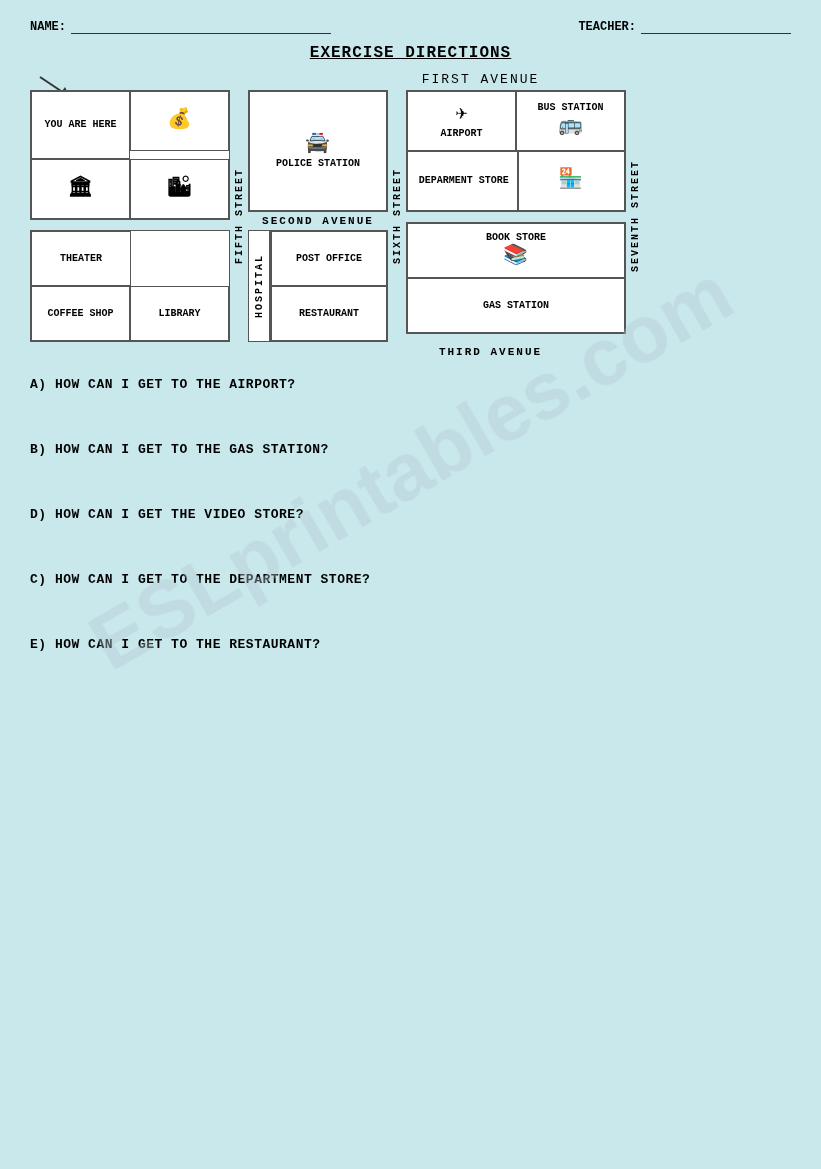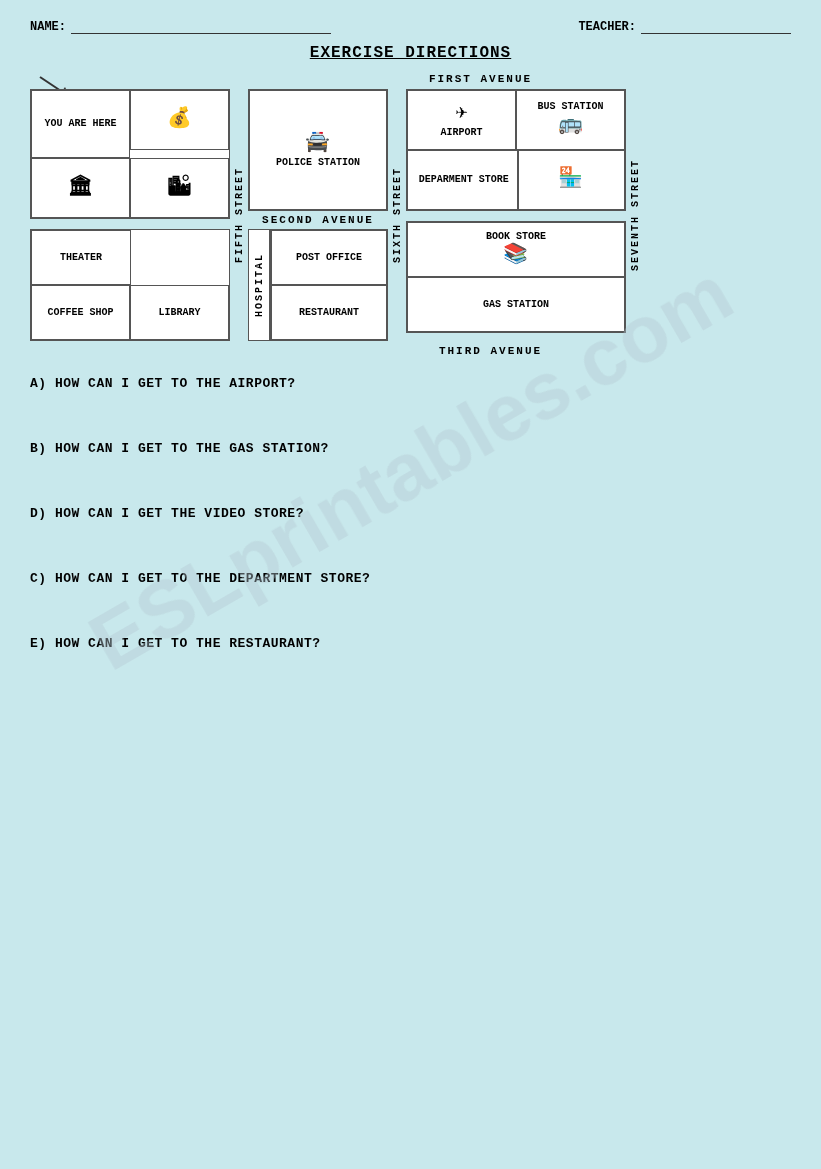--- a/index.html
+++ b/index.html
@@ -169,21 +169,21 @@
 <div class="map-section">
 
   <div class="arrow-container">
     <svg class="arrow-svg" viewBox="0 0 40 30">
       <line x1="5" y1="5" x2="35" y2="25" stroke="#333" stroke-width="2"></line>
       <polygon points="35,25 25,22 30,15" fill="#333"></polygon>
     </svg>
   </div>
 
   <div style="text-align:center; margin-bottom:3px; margin-left:140px;">
-    <span style="font-size:11px; font-weight:bold; letter-spacing:2px;">FIRST AVENUE</span>
+    <span style="font-size:13px; font-weight:normal; letter-spacing:2px;">FIRST AVENUE</span>
   </div>
 
   <div class="map-outer">
     <div style="display:flex; align-items:stretch;">
 
       <div style="display:flex; flex-direction:column;">
         <div class="block" style="width:200px;">
           <div style="display:flex;">
             <div class="cell" style="width:100px; height:68px;">
               <span>YOU ARE HERE</span>

